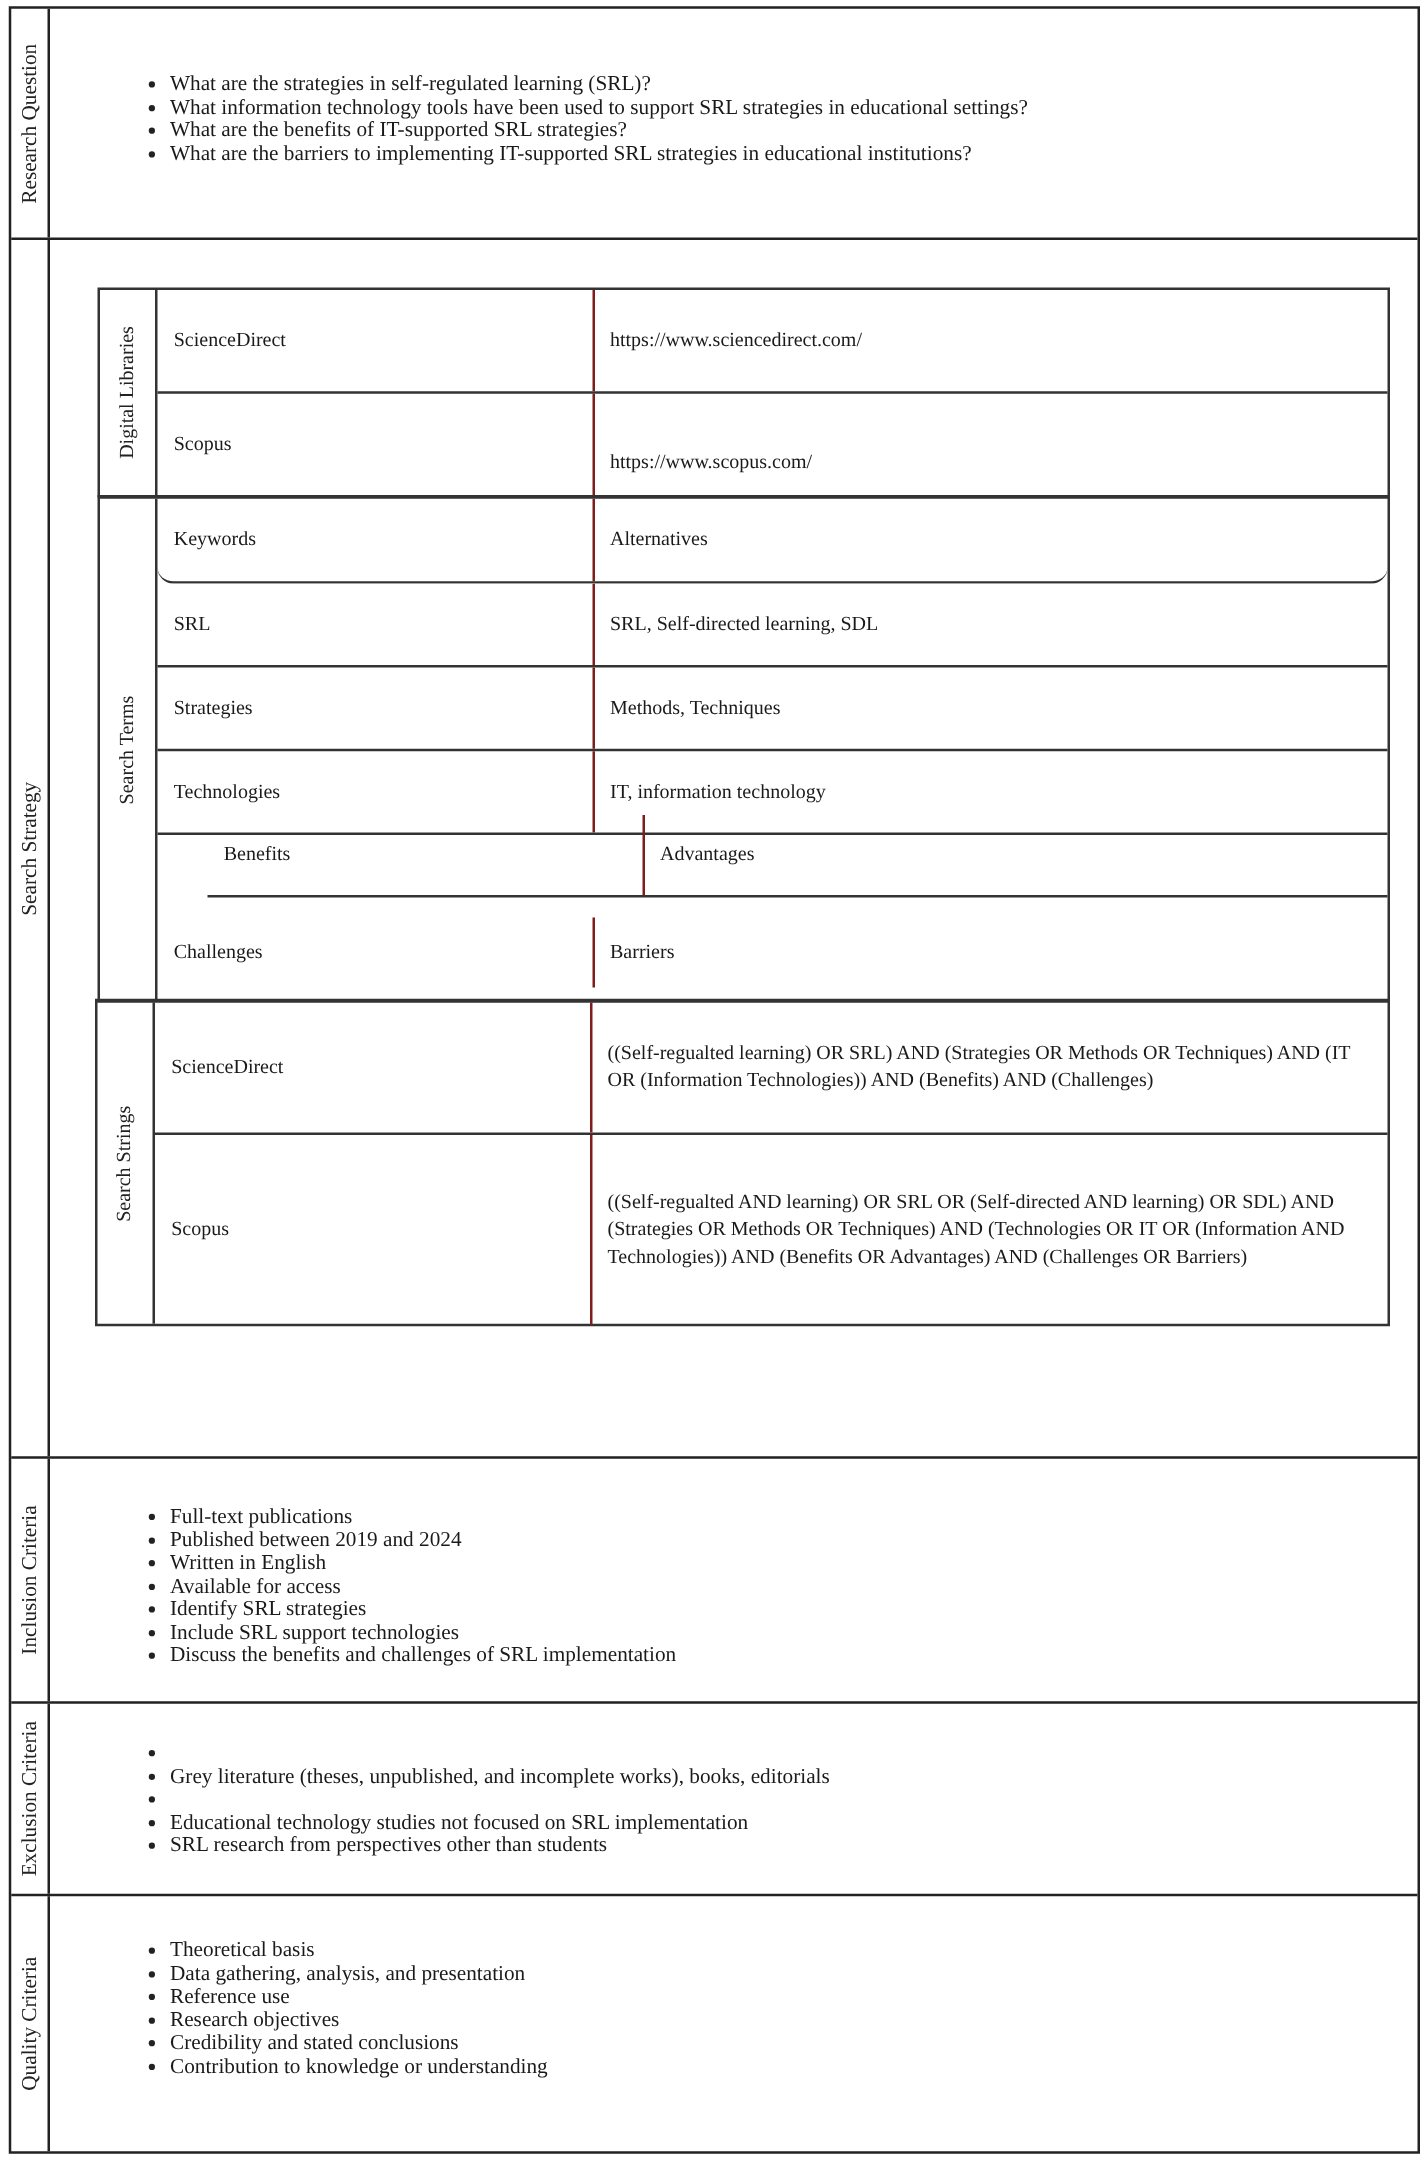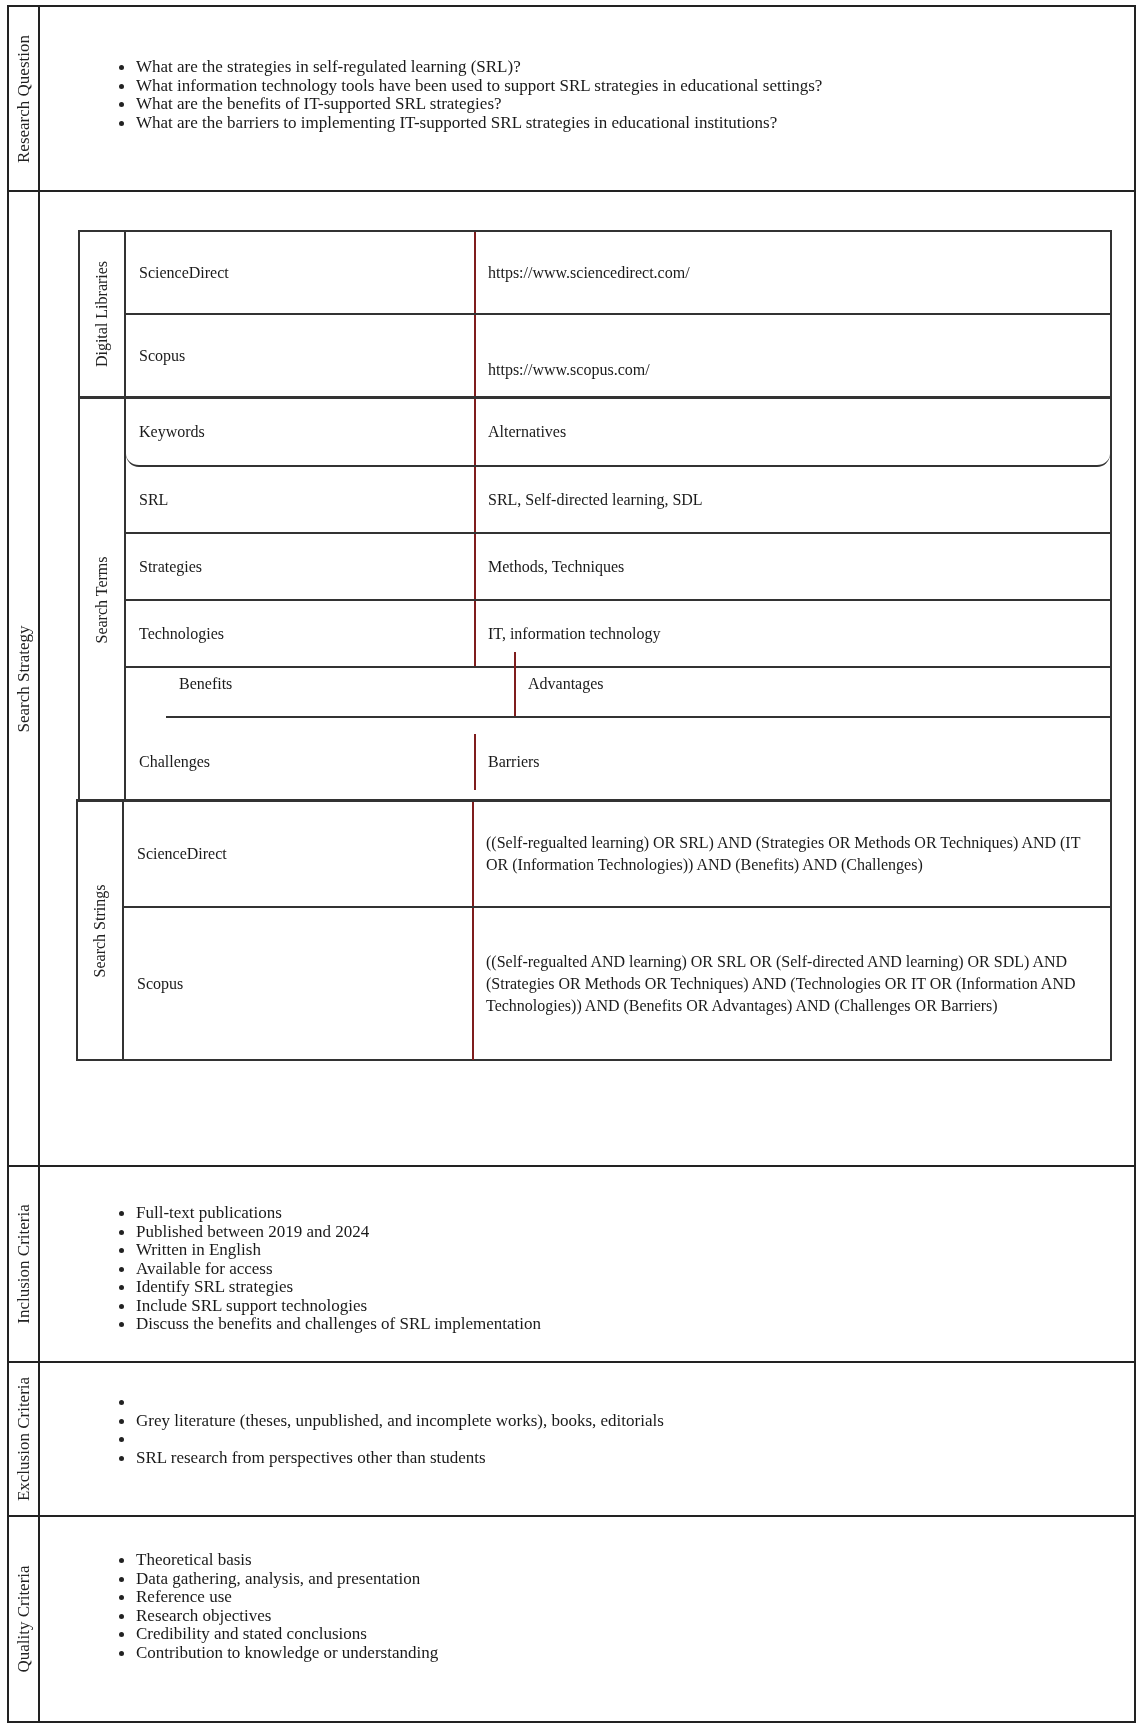--- a/index.html
+++ b/index.html
@@ -160,20 +160,21 @@
 
   <div class="section" style="top:1356px; height:154px;">
     <div class="side-label">
       <span class="vtext">Exclusion Criteria</span>
     </div>
     <div class="content">
       <ul class="bullets" style="margin-top:30px;">
         <li></li>
         <li>Grey literature (theses, unpublished, and incomplete works), books, editorials</li>
         <li></li>
+        <li>Educational technology studies not focused on SRL implementation</li>
         <li>SRL research from perspectives other than students</li>
       </ul>
     </div>
   </div>
 
   <div class="section" style="top:1510px; height:204px;">
     <div class="side-label">
       <span class="vtext">Quality Criteria</span>
     </div>
     <div class="content">

